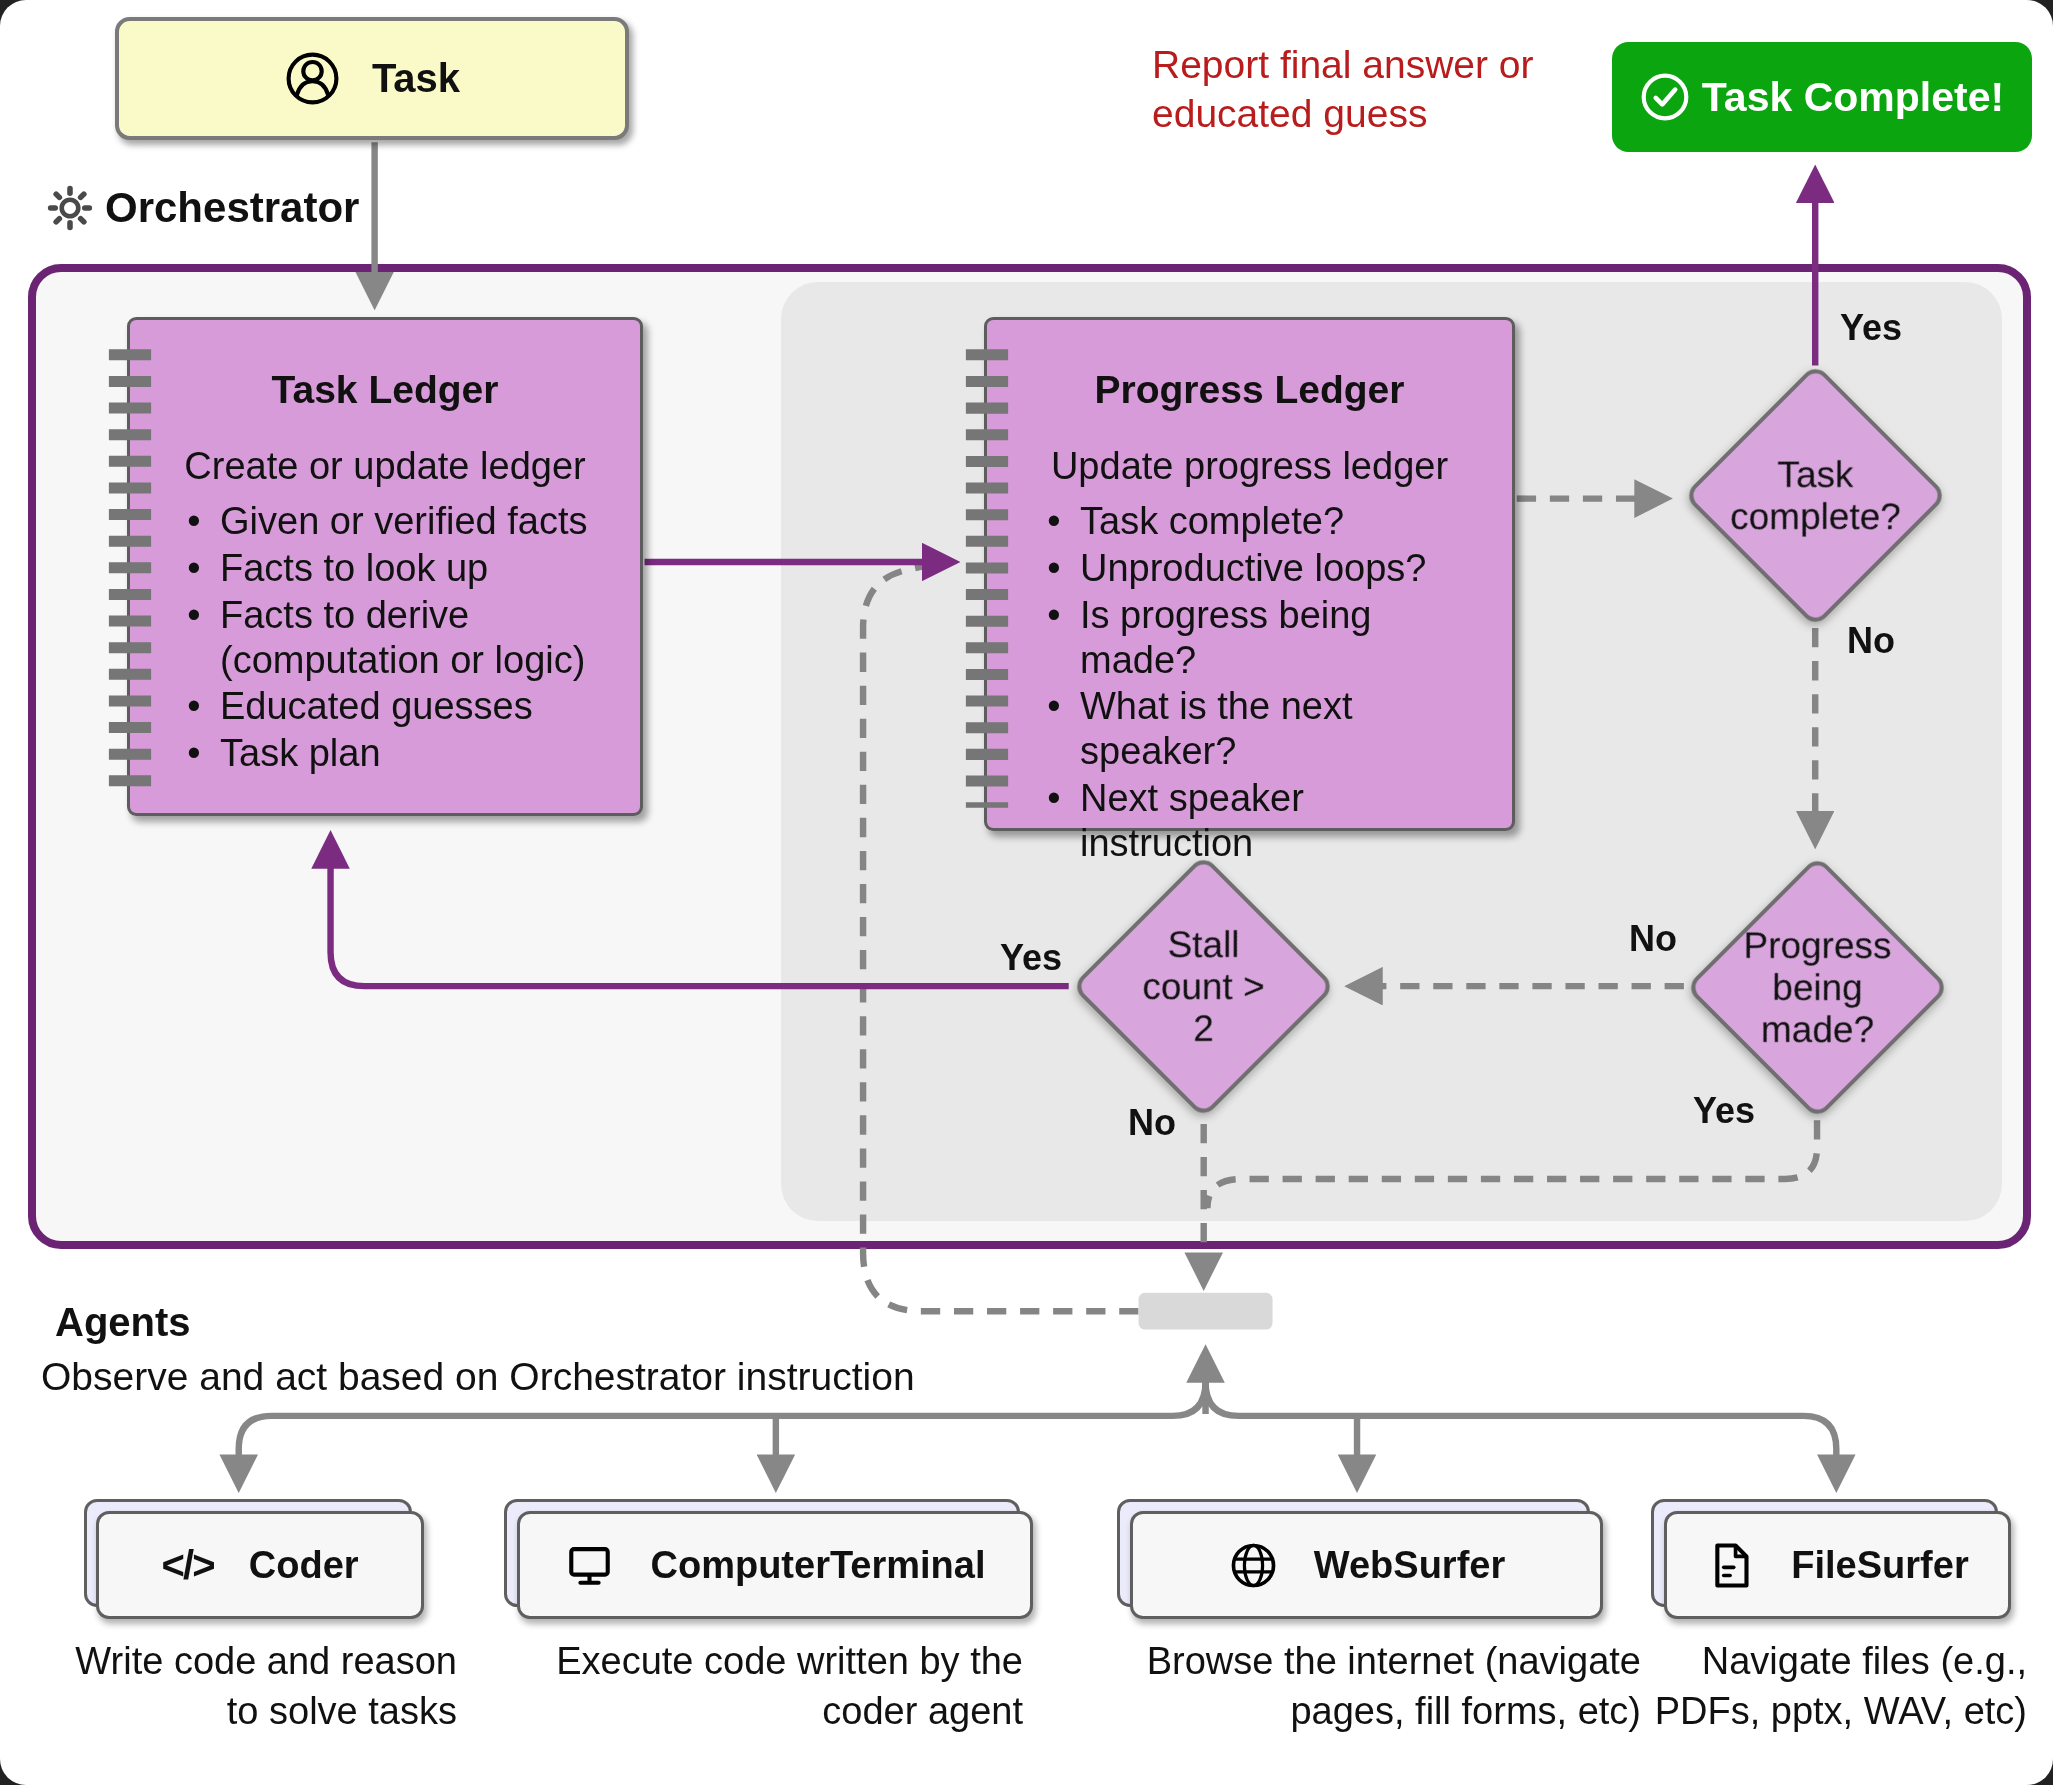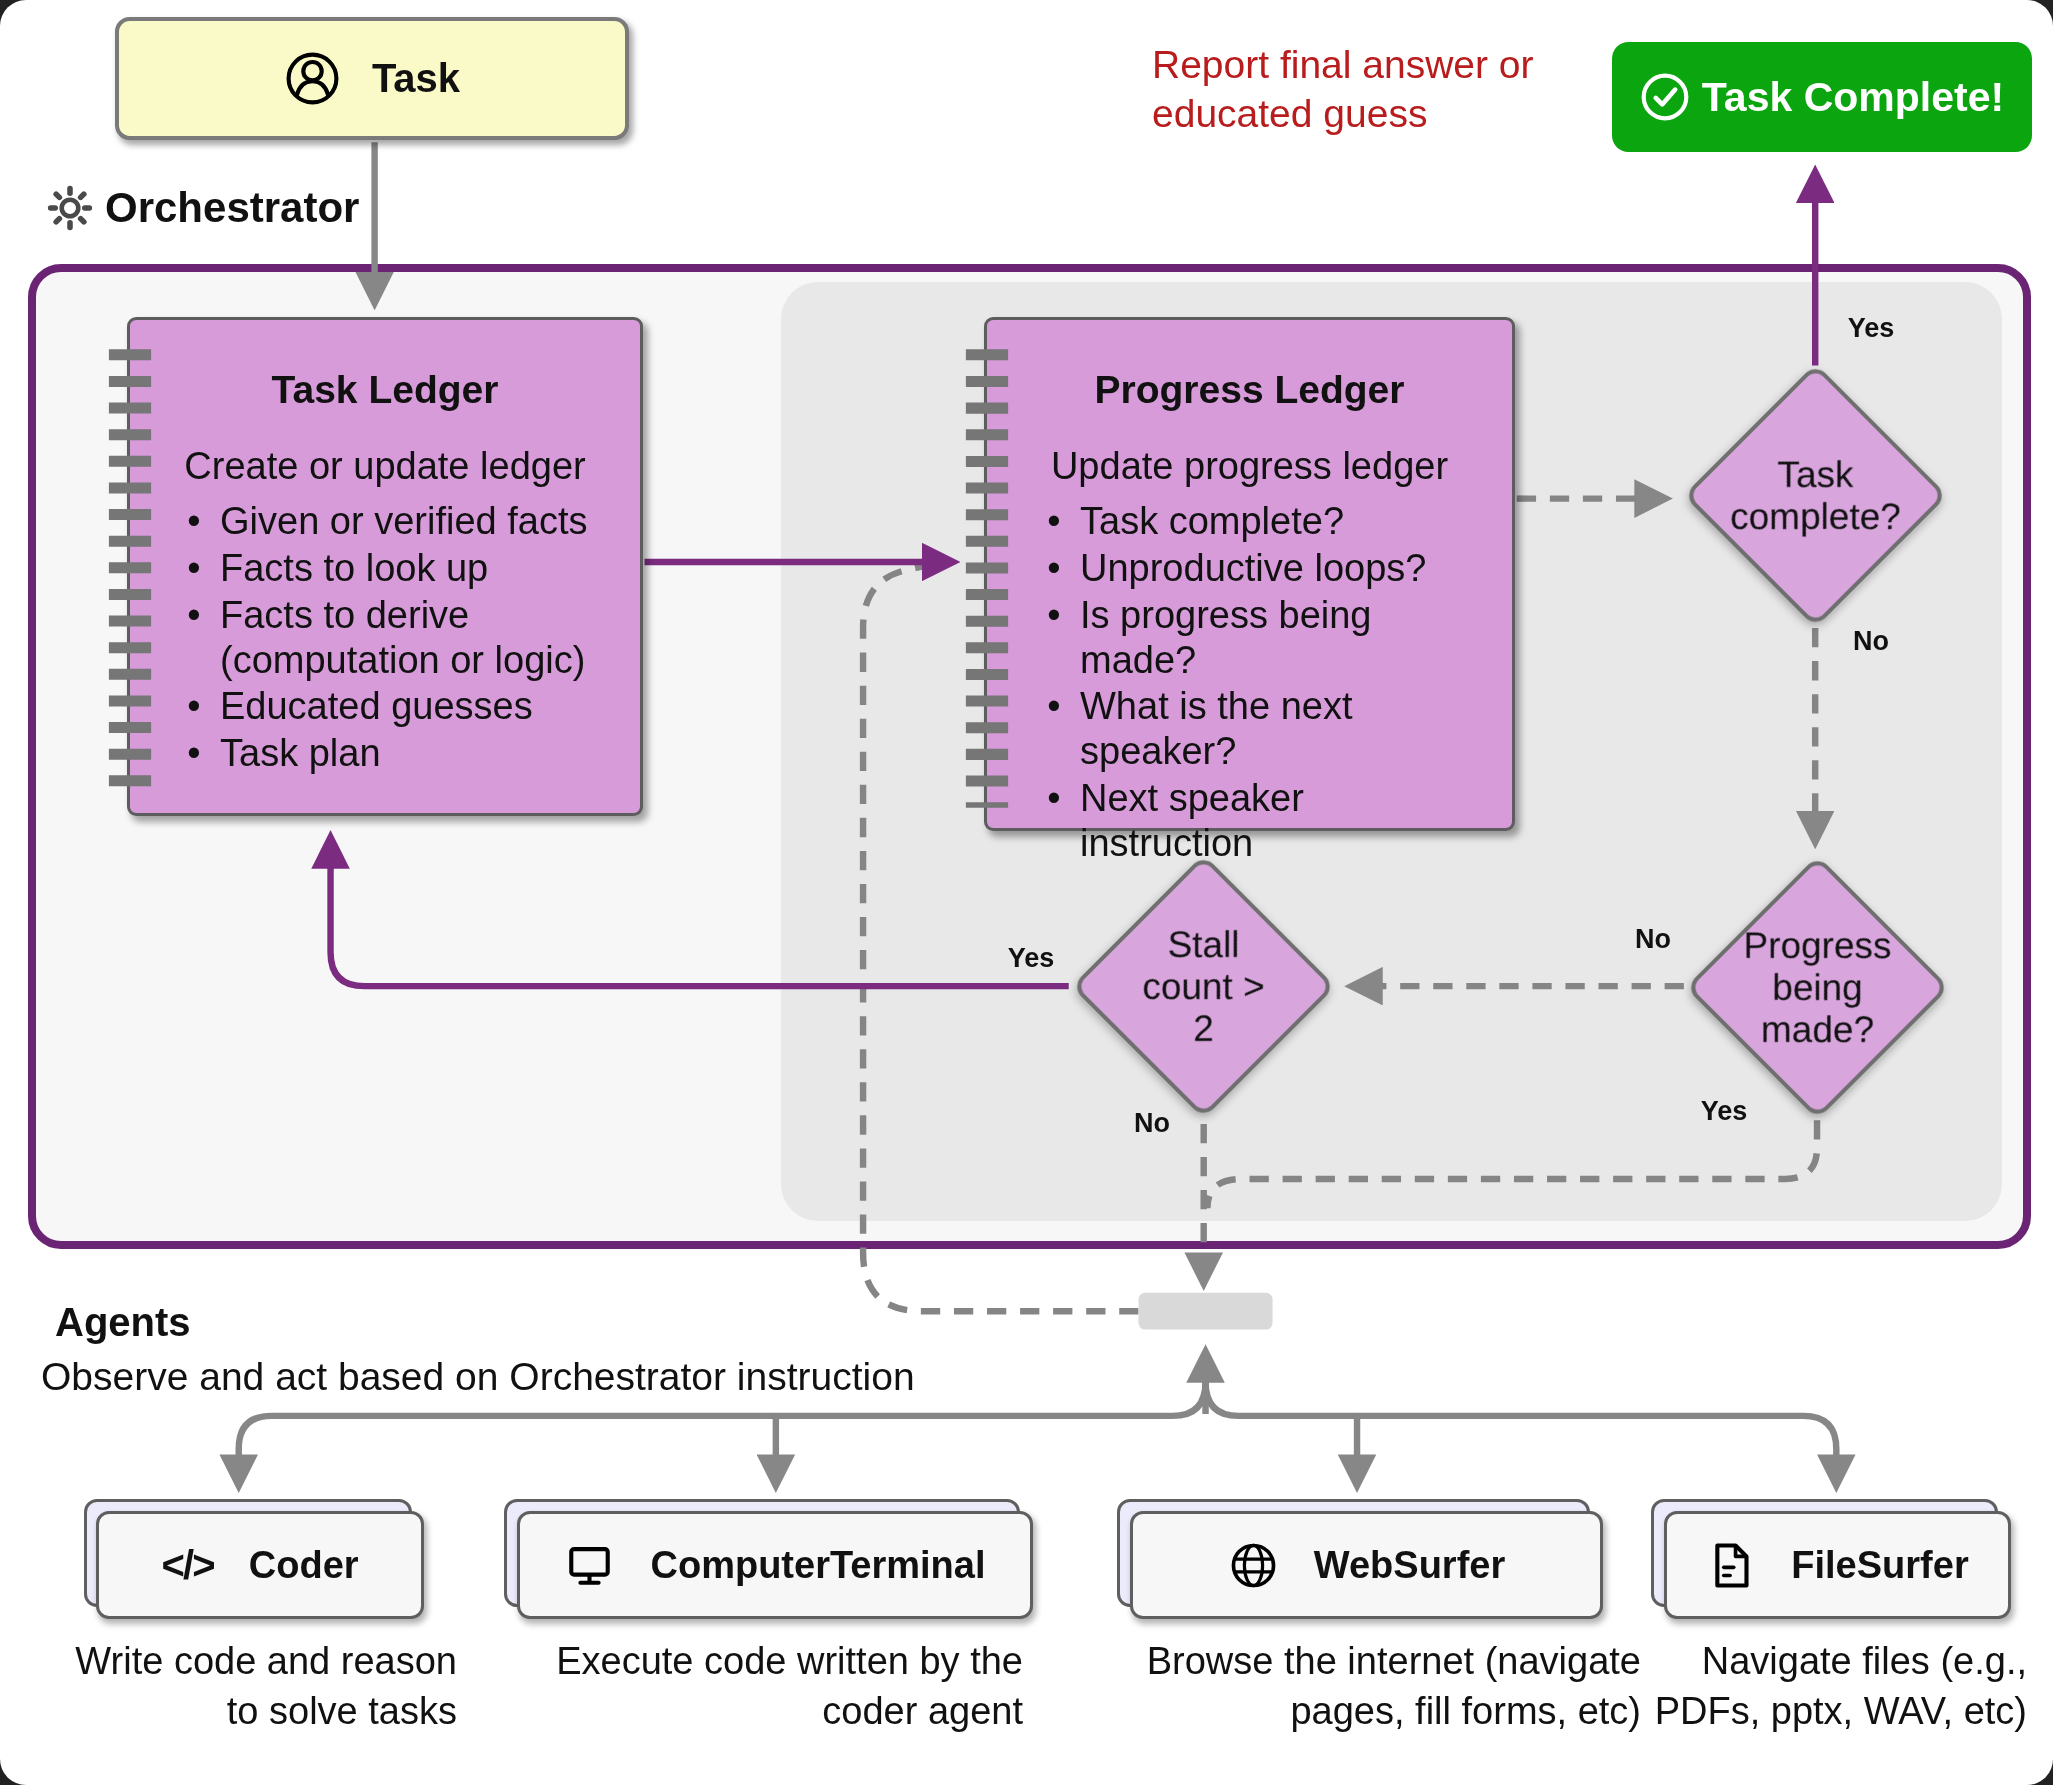--- a/index.html
+++ b/index.html
@@ -46,21 +46,21 @@
   .diamond .dlabel{position:absolute;inset:0;transform:rotate(-45deg);display:flex;align-items:center;justify-content:center;
     text-align:center;font-size:37px;line-height:42px;}
   .diamond .dlabel > div{margin:0 auto;}
   #d-task-complete{left:1722px;top:402px;}
   #d-task-complete .dlabel > div{width:193px;}
   #d-progress{left:1724px;top:894px;}
   #d-progress .dlabel > div{width:174px;}
   #d-stall{left:1110px;top:893px;}
   #d-stall .dlabel > div{width:152px;}
 
-  .yn{font-size:27px;font-weight:bold;transform:translate(-50%,-50%);white-space:nowrap;}
+  .yn{font-size:36px;font-weight:bold;transform:translate(-50%,-50%);white-space:nowrap;}
 
   
   .agents-title{left:55px;top:1300px;font-size:40px;font-weight:bold;}
   .agents-subtitle{left:41px;top:1355px;font-size:39px;}
   .card{height:108px;background:#f7f7f7;border:3.7px solid #5f5f5f;border-radius:13px;box-sizing:border-box;
     display:flex;align-items:center;justify-content:center;gap:35px;box-shadow:2.8px 4.6px 6.4px rgba(0,0,0,.3);}
   .card .lbl{font-size:38px;font-weight:bold;white-space:nowrap;}
   .card-back{height:108px;background:#ecebfb;border:3.7px solid #5f5f5f;border-radius:13px;box-sizing:border-box;}
   .code-glyph{font-size:40px;font-weight:bold;letter-spacing:-1.8px;}
   .desc{top:1636px;text-align:right;font-size:38px;line-height:50px;}

